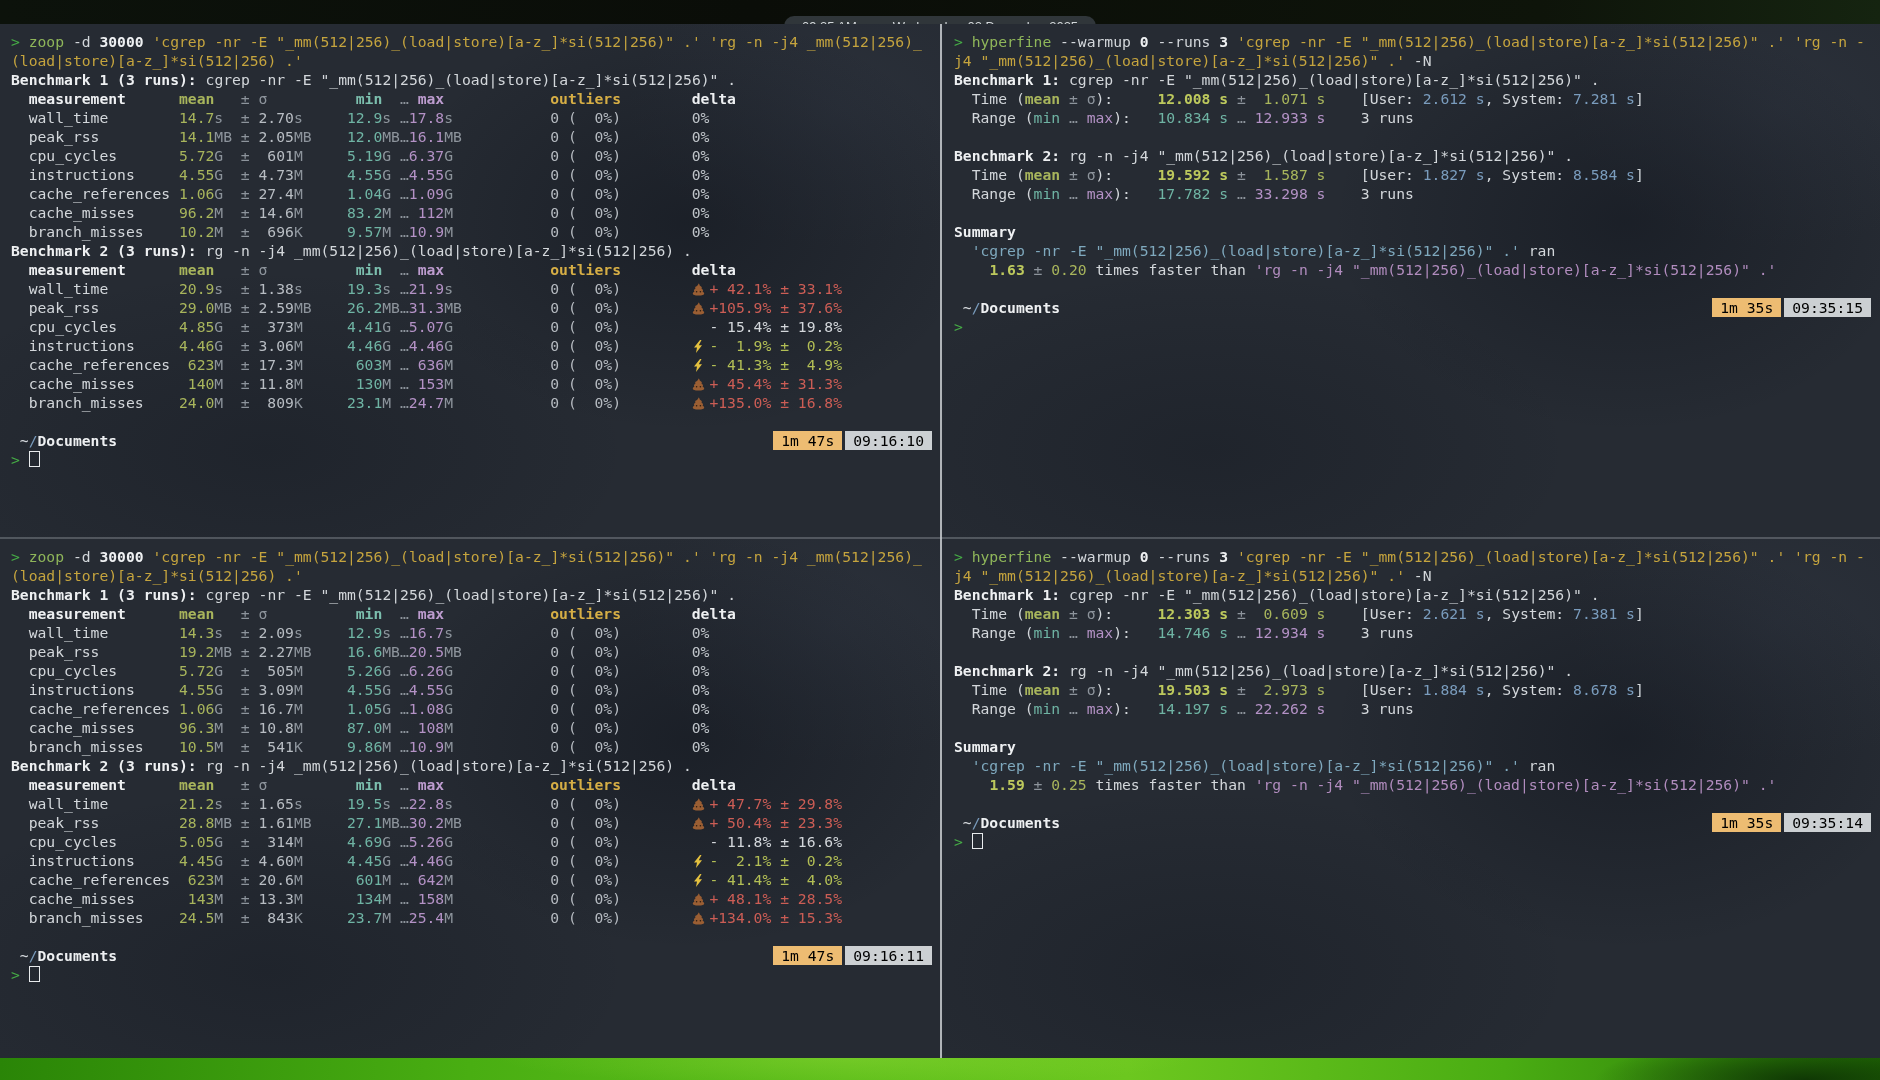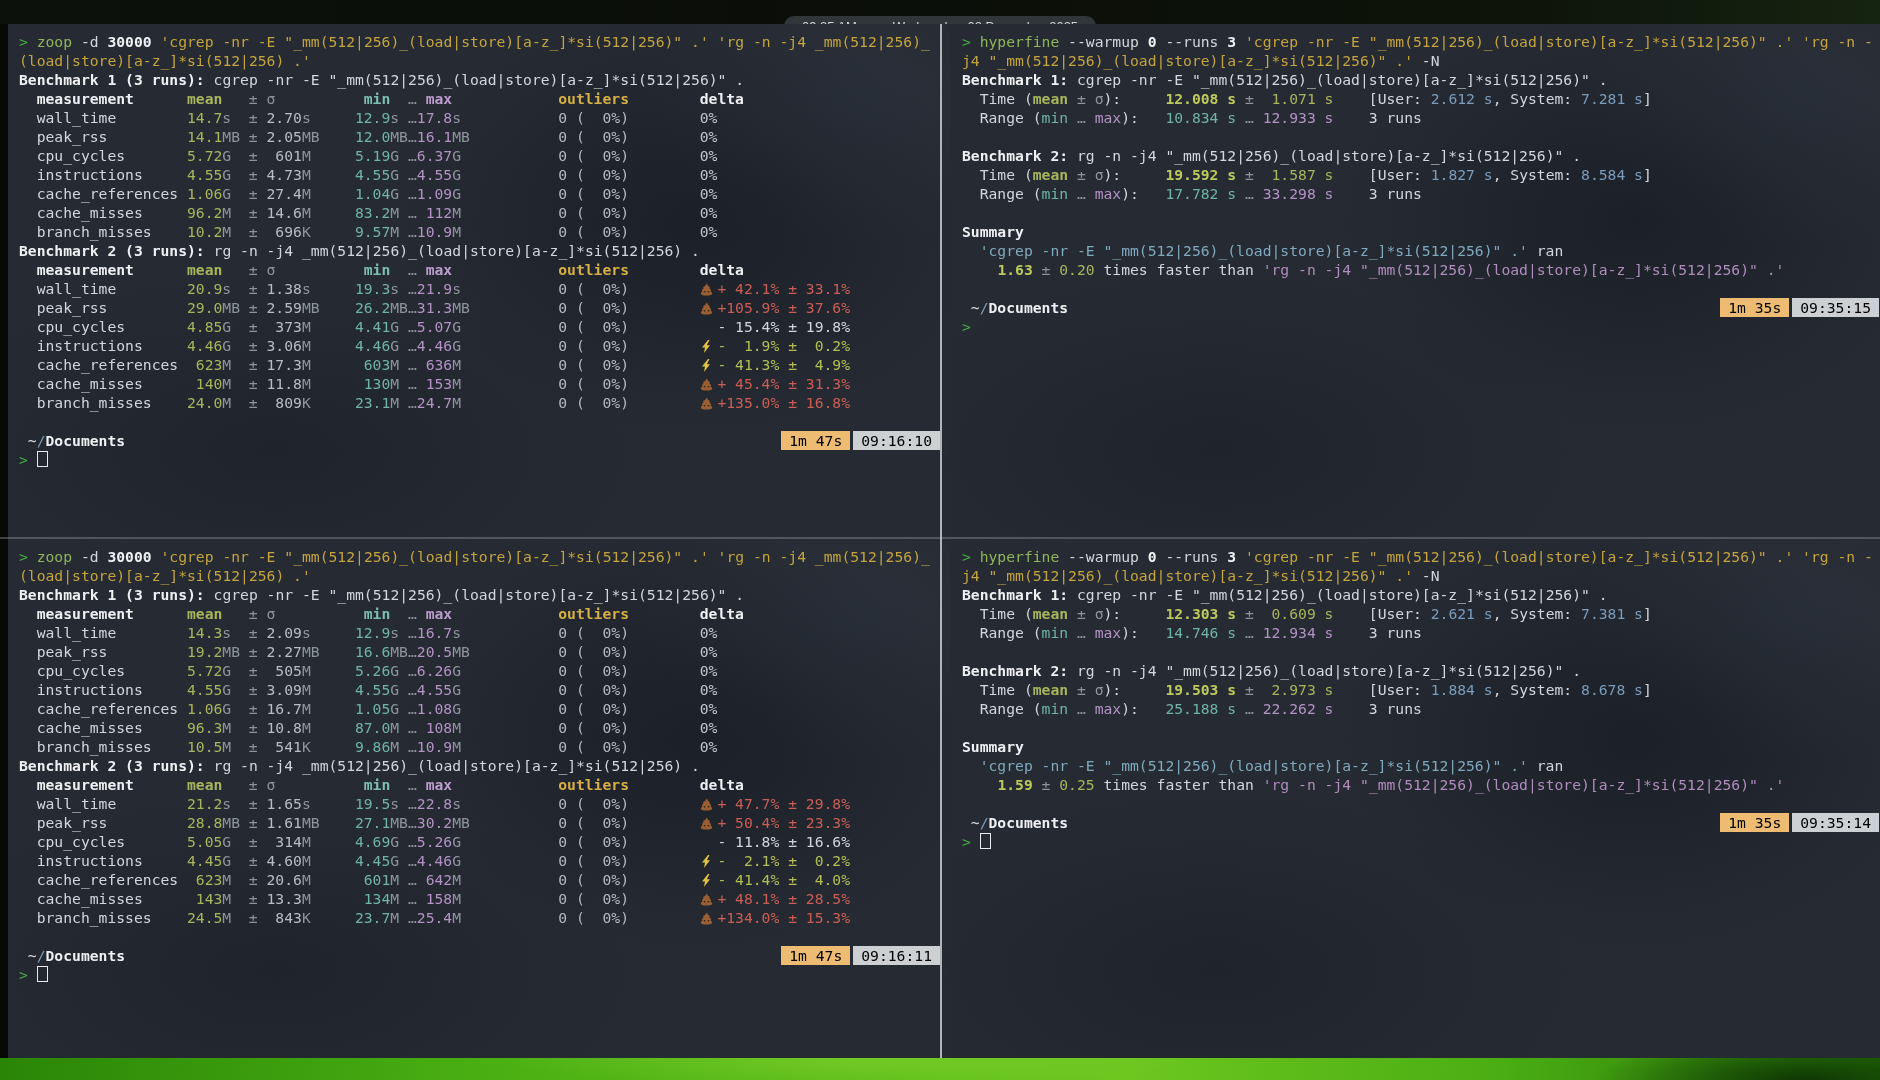--- a/index.html
+++ b/index.html
@@ -16,21 +16,21 @@
          background:
            radial-gradient(ellipse 300px 60px at 96% 100%, rgba(12,48,4,.9), transparent 70%),
            radial-gradient(ellipse 500px 40px at 45% 0%, rgba(150,220,60,.35), transparent 70%),
            linear-gradient(95deg,#2a8507 0%,#49ae12 25%,#5fbf1b 45%,#6cc71f 60%,#4aad13 80%,#236f05 100%);}
   
   .pane{position:absolute;padding:8px 0 0 11px;overflow:hidden;
         background:
           radial-gradient(ellipse 420px 300px at 72% 38%, rgba(14,18,26,.45), transparent 70%),
           radial-gradient(ellipse 520px 260px at 28% 82%, rgba(16,20,28,.30), transparent 70%),
           radial-gradient(ellipse 300px 200px at 88% 16%, rgba(58,66,82,.22), transparent 70%),
-          #262b33; margin-left: 8px;}
+          #262b33;}
   .pane-tl{left:0;top:24px;width:941px;height:513px;}
   .pane-tr{left:943px;top:24px;width:937px;height:513px;}
   .pane-bl{left:0;top:539px;width:941px;height:519px;}
   .pane-br{left:943px;top:539px;width:937px;height:519px;}
   .vdiv{position:absolute;left:940px;top:24px;width:2px;height:1034px;background:#c9cdd0;opacity:.85;}
   .hdiv{position:absolute;left:0;top:537px;width:100%;height:2px;background:#aeb3b8;opacity:.33;}
   
   .tl{height:19px;line-height:19px;white-space:pre;}
   .tl span{display:inline-block;}
   .rname{margin-left:2ch;width:17ch;}
@@ -186,21 +186,21 @@
     </div>
   <div class="pane pane-br" id="pane-br">
       <div class="tl"><span class="c-prompt">&gt; </span><span class="c-cmd">hyperfine</span><span class="c-def"> --warmup </span><span class="c-bold">0</span><span class="c-def"> --runs </span><span class="c-bold">3</span><span class="c-def"> </span><span class="c-str">'cgrep -nr -E "_mm(512|256)_(load|store)[a-z_]*si(512|256)" .'</span><span class="c-def"> </span><span class="c-str">'rg -n -</span></div>
       <div class="tl"><span class="c-str">j4 "_mm(512|256)_(load|store)[a-z_]*si(512|256)" .'</span><span class="c-def"> -N</span></div>
       <div class="tl"><span class="c-bold">Benchmark 1:</span><span class="c-def"> cgrep -nr -E "_mm(512|256)_(load|store)[a-z_]*si(512|256)" .</span></div>
       <div class="tl"><span class="c-def">  Time (</span><span class="c-meanB">mean</span><span class="c-gray"> ± </span><span class="c-gray">σ</span><span class="c-def">):     </span><span class="c-meanBB">12.303 s</span><span class="c-gray"> ±  </span><span class="c-mean">0.609 s</span><span class="c-def">    [User: </span><span class="c-blue">2.621 s</span><span class="c-def">, System: </span><span class="c-blue">7.381 s</span><span class="c-def">]</span></div>
       <div class="tl"><span class="c-def">  Range (</span><span class="c-teal">min</span><span class="c-gray"> … </span><span class="c-purple">max</span><span class="c-def">):   </span><span class="c-teal">14.746 s</span><span class="c-gray"> … </span><span class="c-purple">12.934 s</span><span class="c-def">    </span><span class="c-def">3 runs</span></div>
       <div class="tl"> </div>
       <div class="tl"><span class="c-bold">Benchmark 2:</span><span class="c-def"> rg -n -j4 "_mm(512|256)_(load|store)[a-z_]*si(512|256)" .</span></div>
       <div class="tl"><span class="c-def">  Time (</span><span class="c-meanB">mean</span><span class="c-gray"> ± </span><span class="c-gray">σ</span><span class="c-def">):     </span><span class="c-meanBB">19.503 s</span><span class="c-gray"> ±  </span><span class="c-mean">2.973 s</span><span class="c-def">    [User: </span><span class="c-blue">1.884 s</span><span class="c-def">, System: </span><span class="c-blue">8.678 s</span><span class="c-def">]</span></div>
-      <div class="tl"><span class="c-def">  Range (</span><span class="c-teal">min</span><span class="c-gray"> … </span><span class="c-purple">max</span><span class="c-def">):   </span><span class="c-teal">25.188 s</span><span class="c-gray"> … </span><span class="c-purple">22.262 s</span><span class="c-def">    </span><span class="c-def">3 runs</span></div>
+      <div class="tl"><span class="c-def">  Range (</span><span class="c-teal">min</span><span class="c-gray"> … </span><span class="c-purple">max</span><span class="c-def">):   </span><span class="c-teal">14.197 s</span><span class="c-gray"> … </span><span class="c-purple">22.262 s</span><span class="c-def">    </span><span class="c-def">3 runs</span></div>
       <div class="tl"> </div>
       <div class="tl"><span class="c-bold">Summary</span></div>
       <div class="tl"><span class="c-def">  </span><span class="c-cyan">'cgrep -nr -E "_mm(512|256)_(load|store)[a-z_]*si(512|256)" .'</span><span class="c-def"> ran</span></div>
       <div class="tl"><span class="c-def">    </span><span class="c-meanBB">1.59</span><span class="c-gray"> ± </span><span class="c-mean">0.25</span><span class="c-def"> times faster than </span><span class="c-magenta">'rg -n -j4 "_mm(512|256)_(load|store)[a-z_]*si(512|256)" .'</span></div>
       <div class="tl"> </div>
       <div class="footer"><span class="c-def"> </span><span class="c-def">~</span><span class="c-blue">/</span><span class="c-bold">Documents</span><span class="badges"><span class="badge badge-dur">1m 35s</span><span class="badge badge-clk">09:35:14</span></span></div>
       <div class="tl"><span class="c-prompt">&gt; </span><span class="cursor"></span></div>
     </div>
 
   <div class="hdiv"></div>

